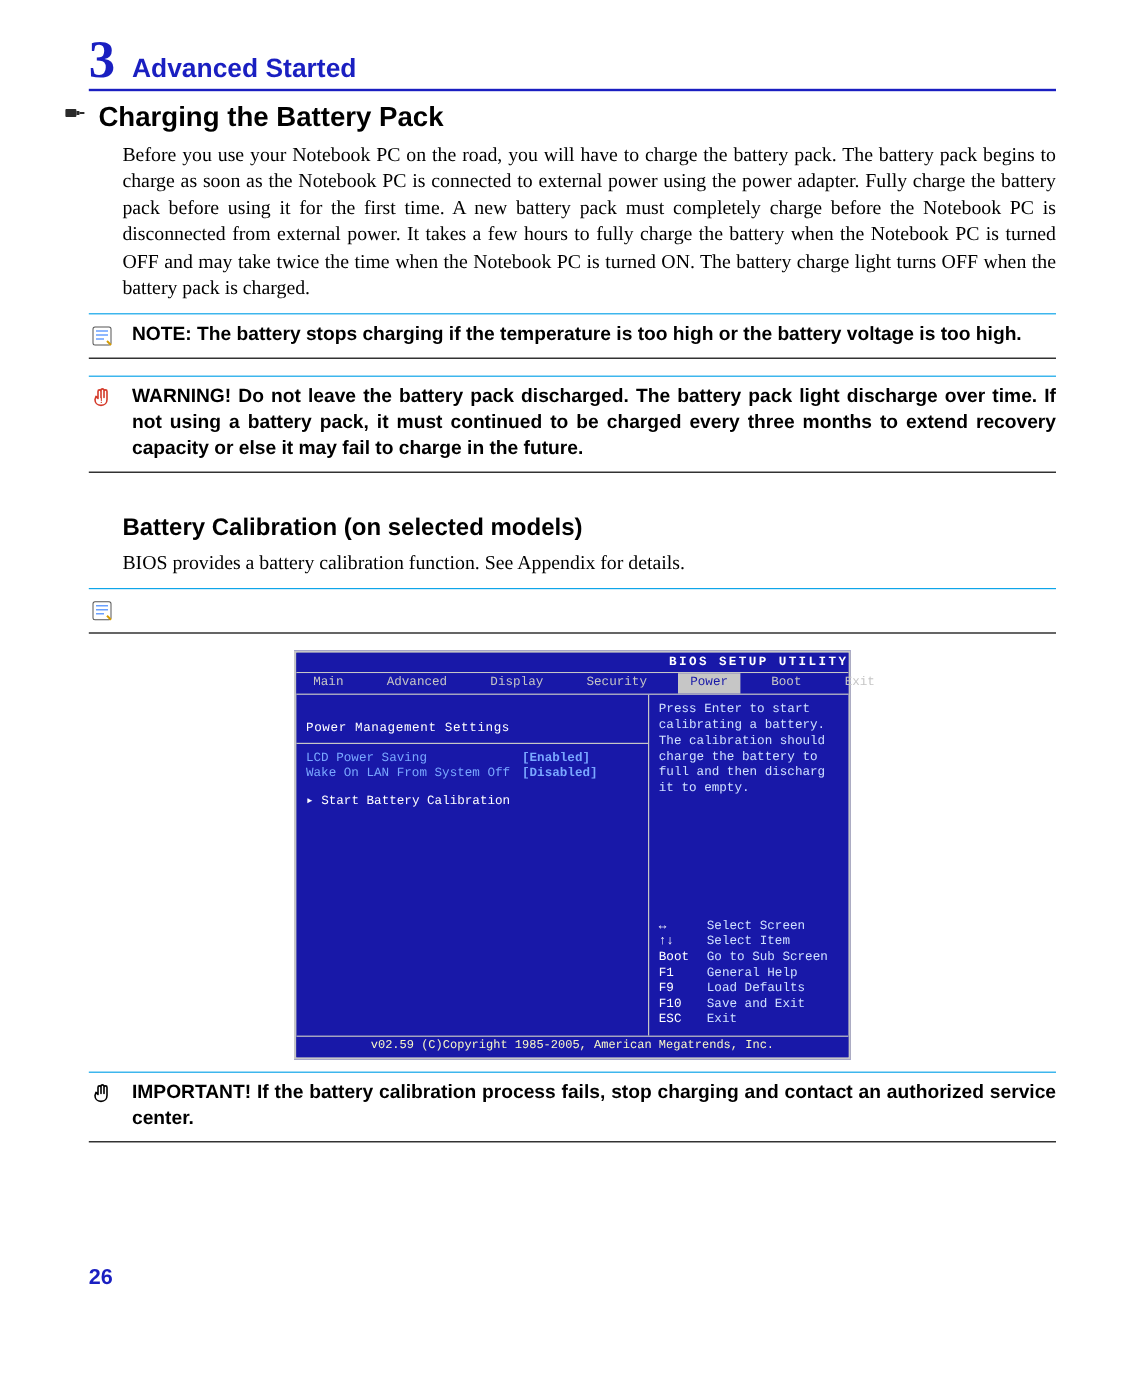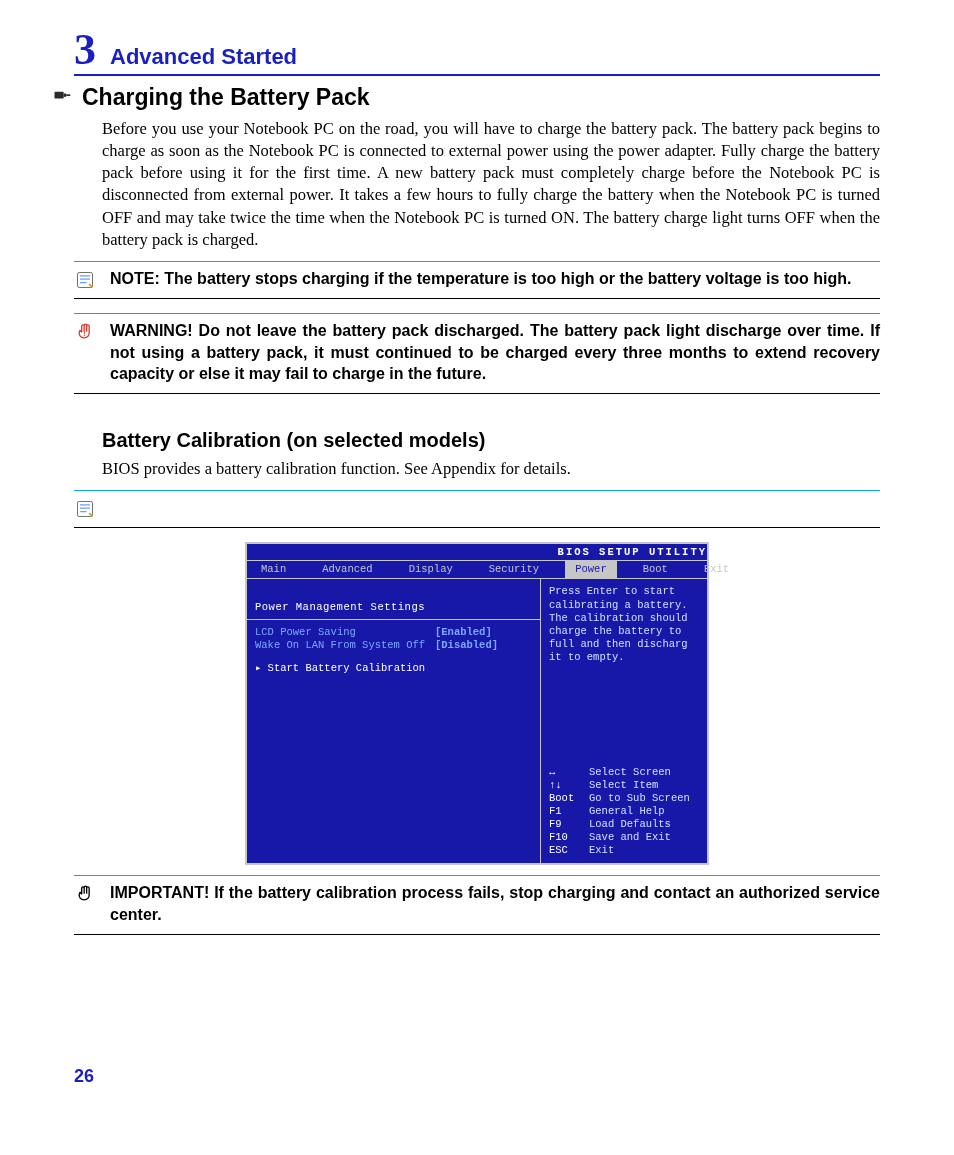--- a/index.html
+++ b/index.html
@@ -121,21 +121,21 @@
     text-align:center;
     font-size:10px;
     color: var(--bios-yellow);
     border-top: 1px solid var(--bios-gray);
     padding: 2px 0;
     background: var(--bios-blue);
   }
 
   
   .page-no {
-    position:absolute; left:74px; bottom:68px;
+    position:absolute; left:74px; bottom:80px;
     font:700 18px Arial, sans-serif; color: var(--blue);
   }
 </style>
 </head>
 <body>
 
 <div class="chap-row">
   <span class="chap-num">3</span>
   <span class="chap-title">Advanced Started</span>
 </div>
@@ -239,20 +239,21 @@
               <span class="kcol">F10</span>
               <span class="dcol">Save and Exit</span>
             </div>
           <div class="row">
               <span class="kcol">ESC</span>
               <span class="dcol">Exit</span>
             </div>
         </div>
       </div>
     </div>
+    <div class="bios-footer">v02.59 (C)Copyright 1985-2005, American Megatrends, Inc.</div>
   </div>
 </div>
 
 <div class="bar">
   <span class="bar-icon icon-hand-black">
     <svg viewBox="0 0 24 24">
         <path d="M8 12V5a1.5 1.5 0 013 0v6-7a1.5 1.5 0 013 0v7-6a1.5 1.5 0 013 0v8c0 3-2 6-6 6s-6-3-6-6l1-3z" fill="none" stroke="#000" stroke-width="1.6" stroke-linejoin="round"></path>
       </svg>
   </span>
   <div class="bar-text">IMPORTANT!  If the battery calibration process fails, stop charging and contact an authorized service center.</div>

